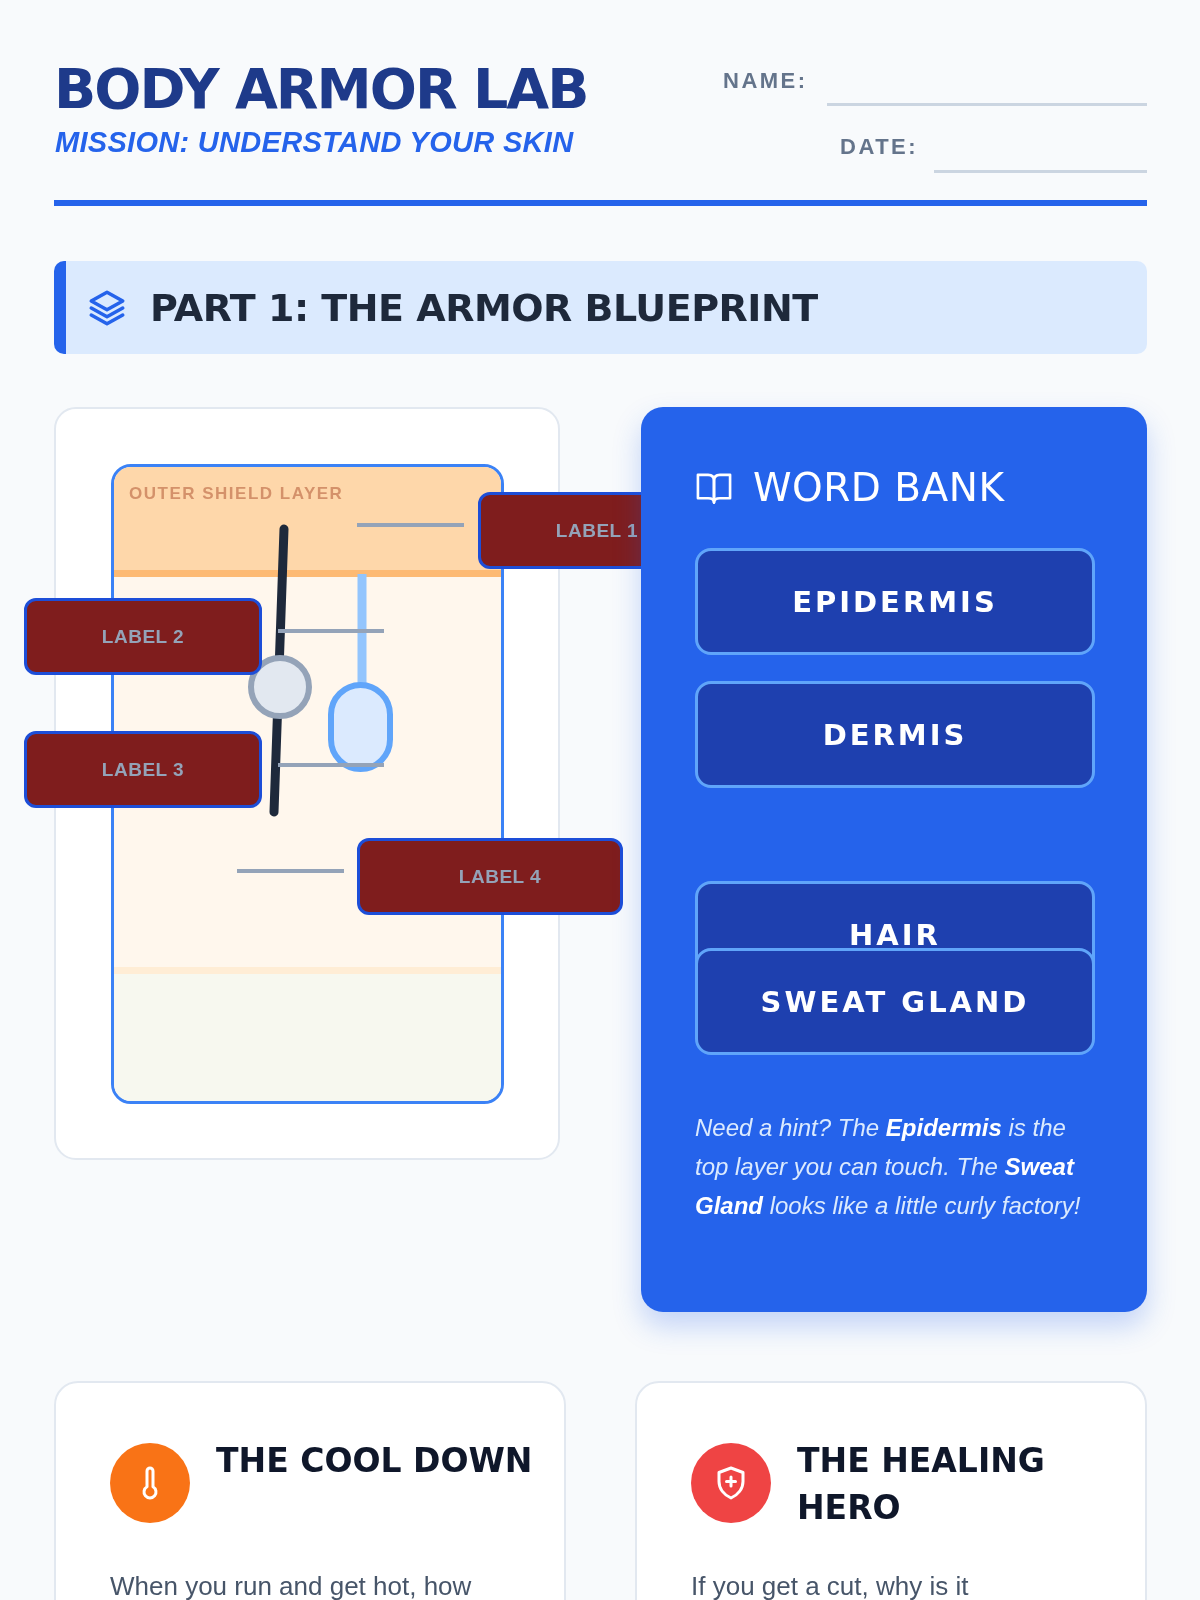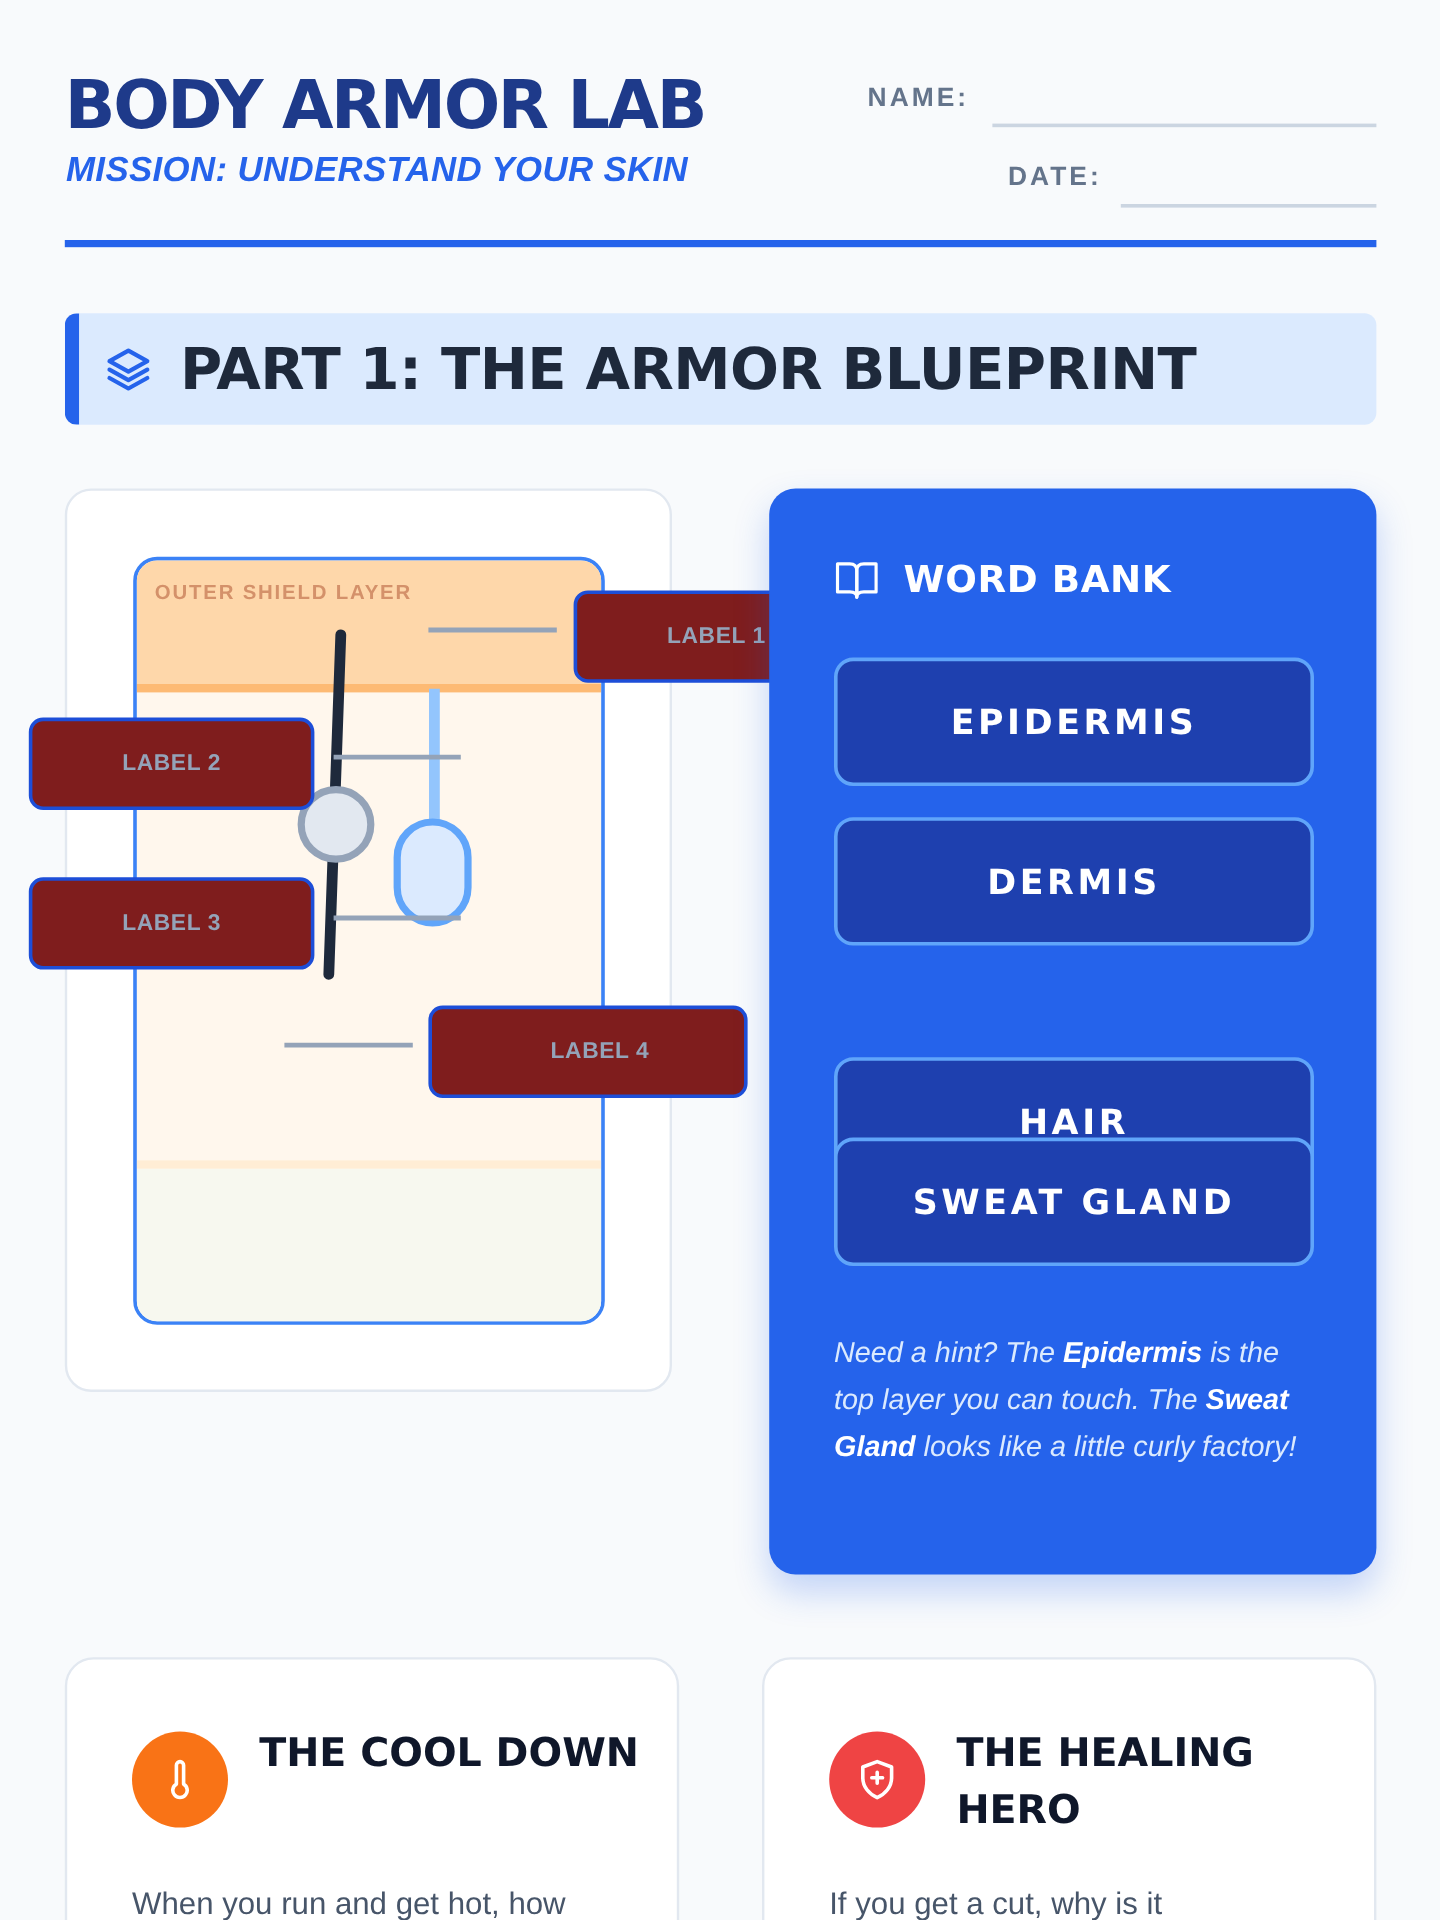--- a/index.html
+++ b/index.html
@@ -33,21 +33,21 @@
 
   
   .part-banner {
     position: absolute; left: 54px; top: 261px; width: 1093px; height: 93px;
     background: #dbeafe; border-radius: 10px; border-left: 12px solid #2563eb;
     display: flex; align-items: center;
   }
   .part-banner .layers-icon { width: 42px; height: 42px; margin-left: 20px; }
   .part-title {
     margin-left: 22px; font-family: "DejaVu Sans", sans-serif; font-weight: 700;
-    font-size: 48px; color: #1e293b; letter-spacing: -0.5px;
+    font-size: 38px; color: #1e293b; letter-spacing: -0.5px;
   }
 
   
   .diagram-card {
     position: absolute; left: 54px; top: 407px; width: 506px; height: 753px;
     background: #ffffff; border: 2px solid #e2e8f0; border-radius: 22px;
   }
   .skin-block {
     position: absolute; left: 111px; top: 464px; width: 393px; height: 640px;
     border: 3px solid #3b82f6; border-radius: 20px; overflow: hidden;
@@ -74,22 +74,22 @@
 
   
   .word-bank {
     position: absolute; left: 641px; top: 407px; width: 506px; height: 905px;
     background: #2563eb; border-radius: 22px;
     box-shadow: 0 14px 28px rgba(37,99,235,0.25);
   }
   .wb-header { position: absolute; left: 54px; top: 58px; display: flex; align-items: center; }
   .wb-header .book-icon { width: 38px; height: 34px; }
   .wb-title {
-    margin-left: 20px; font-family: "DejaVu Sans", sans-serif; font-weight: 700;
-    font-size: 31px; color: #ffffff; letter-spacing: 0.5px;
+    margin-left: 20px; font-family: "DejaVu Sans", sans-serif; font-weight: 400;
+    font-size: 39px; color: #ffffff; letter-spacing: 0.5px;
   }
   .wb-word {
     position: absolute; left: 54px; width: 400px; height: 107px;
     background: #1e40af; border: 3px solid #60a5fa; border-radius: 16px;
     display: flex; align-items: center; justify-content: center;
     font-family: "DejaVu Sans", sans-serif; font-weight: 700; font-size: 29px;
     color: #ffffff; letter-spacing: 3px; cursor: grab;
   }
   .wb-hint {
     position: absolute; left: 54px; top: 701px; width: 410px;

